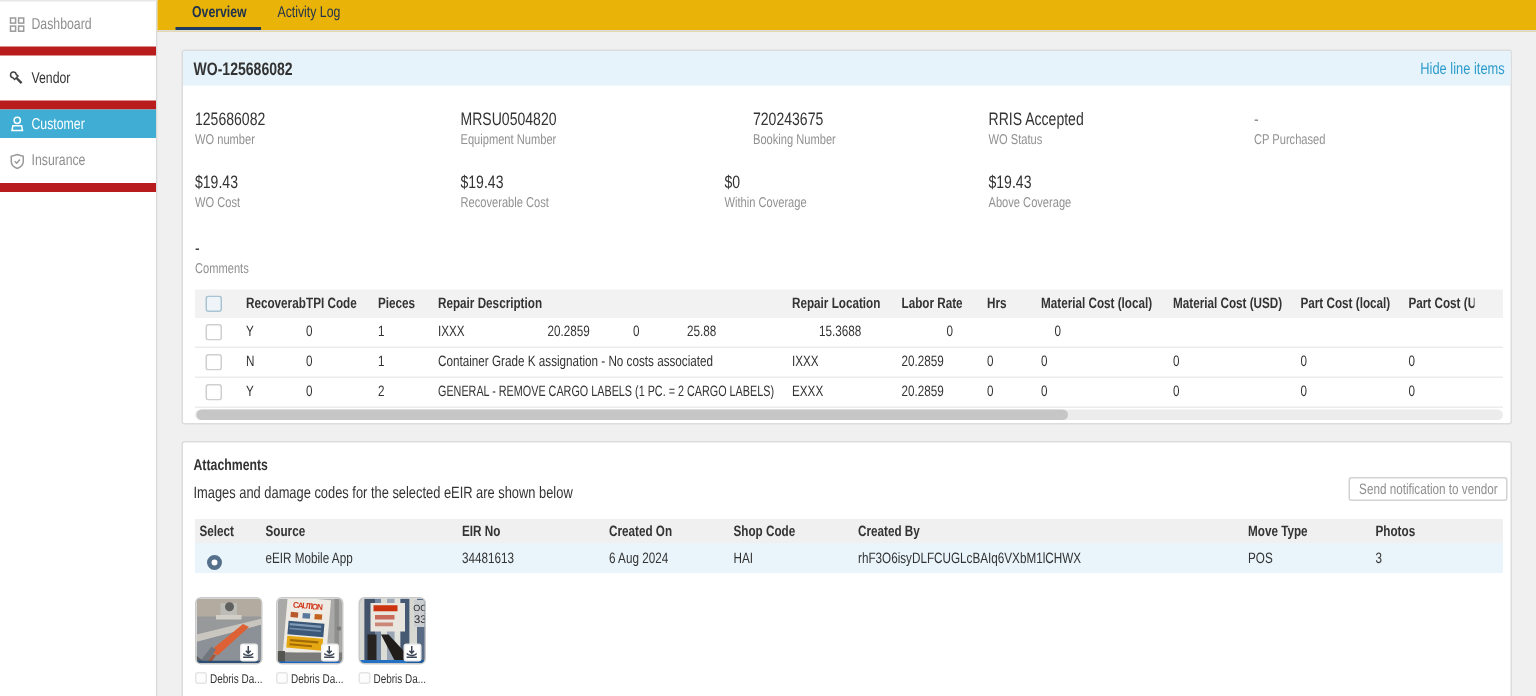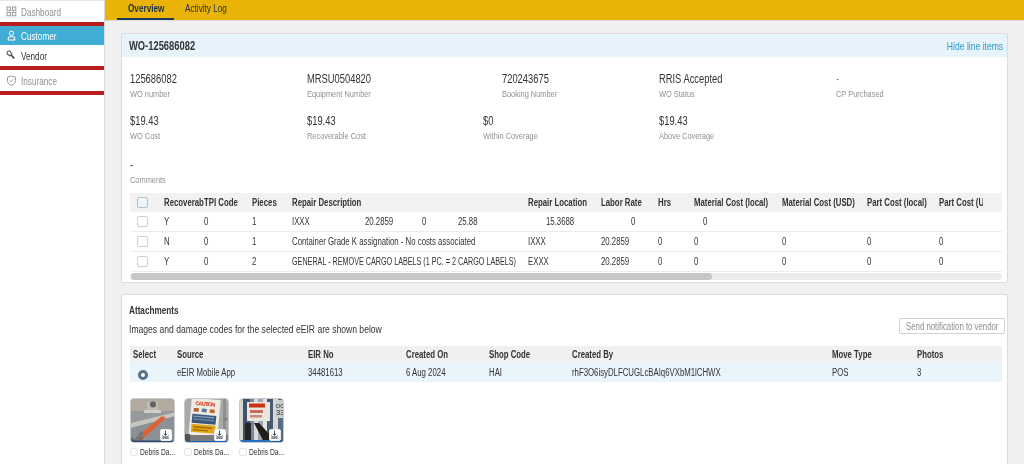--- a/index.html
+++ b/index.html
@@ -3,21 +3,21 @@
 <meta charset="utf-8">
 <style>
 * { margin:0; padding:0; box-sizing:border-box; }
 html,body { width:1024px; height:464px; overflow:hidden; }
 body { font-family:"Liberation Sans", sans-serif; background:#f0f0f0; position:relative; color:#333; }
 .t { display:inline-block; transform:scaleX(0.78); transform-origin:0 50%; white-space:nowrap; }
 .tr { display:inline-block; transform:scaleX(0.78); transform-origin:100% 50%; white-space:nowrap; }
 
 
 .sidebar { position:absolute; left:0; top:0; width:105px; height:464px; background:#fff; border-right:1px solid #d9d9d9; border-top:1px solid #e8e8e8; }
-.sitem { height:25px; display:flex; align-items:center; padding-left:6px; font-size:10.5px; color:#8f8f8f; border-bottom:4px solid #b91c1c; }
+.sitem { height:36px; display:flex; align-items:center; padding-left:6px; font-size:10.5px; color:#8f8f8f; border-bottom:6px solid #b91c1c; }
 .sitem svg { margin-right:4px; flex:none; }
 .sitem.sel { background:#3fadd4; color:#fff; border-bottom:none; height:19px; }
 .sitem.dark { color:#333; }
 
 
 .topbar { position:absolute; left:105px; top:0; width:919px; height:21px; background:#eab308; border-bottom:1px solid #dcdcdc; }
 .tab { position:absolute; top:2px; font-size:10.5px; color:#20334d; }
 .tab.ov { left:23px; font-weight:bold; }
 .tab.al { left:80px; }
 .tabline { position:absolute; left:12px; top:18px; width:57px; height:2px; background:#1d3a5f; }
@@ -70,35 +70,35 @@
 <div class="sidebar">
   <div class="sitem">
     <svg width="11" height="11" viewBox="0 0 11 11" fill="none" stroke="#9a9a9a" stroke-width="1">
       <rect x="1" y="1" width="3.4" height="3.4"></rect>
         <rect x="6.4" y="1" width="3.4" height="3.4"></rect>
       <rect x="1" y="6.4" width="3.4" height="3.4"></rect>
         <rect x="6.4" y="6.4" width="3.4" height="3.4"></rect>
     </svg>
     <span class="t">Dashboard</span>
   </div>
-  <div class="sitem sel">
-    <svg width="11" height="11" viewBox="0 0 11 11" fill="none" stroke="#fff" stroke-width="1">
-      <circle cx="5.5" cy="3.2" r="2.1"></circle>
-        <path d="M2 10 L2.6 6.8 L8.4 6.8 L9 10 Z"></path>
-    </svg>
-    <span class="t">Customer</span>
-  </div>
   <div class="sitem dark">
     <svg width="11" height="11" viewBox="0 0 11 11">
       <g transform="rotate(-45 5.5 5.5)" fill="none" stroke="#444" stroke-width="1">
         <path d="M3.9 4.6 L3.9 2.9 A1.9 1.9 0 1 1 7.1 2.9 L7.1 4.6 Z" fill="none"></path>
         <path d="M5.5 4.8 L5.5 9.6" stroke-width="1.6"></path>
       </g>
     </svg>
     <span class="t">Vendor</span>
+  </div>
+  <div class="sitem sel">
+    <svg width="11" height="11" viewBox="0 0 11 11" fill="none" stroke="#fff" stroke-width="1">
+      <circle cx="5.5" cy="3.2" r="2.1"></circle>
+        <path d="M2 10 L2.6 6.8 L8.4 6.8 L9 10 Z"></path>
+    </svg>
+    <span class="t">Customer</span>
   </div>
   <div class="sitem">
     <svg width="11" height="11" viewBox="0 0 11 11" fill="none" stroke="#9a9a9a" stroke-width="1">
       <path d="M5.5 1 L9.5 2.2 V5.5 C9.5 8 7.8 9.5 5.5 10.3 C3.2 9.5 1.5 8 1.5 5.5 V2.2 Z"></path>
       <path d="M3.8 5.5 L5.1 6.8 L7.3 4.3"></path>
     </svg>
     <span class="t">Insurance</span>
   </div>
 </div>
 

